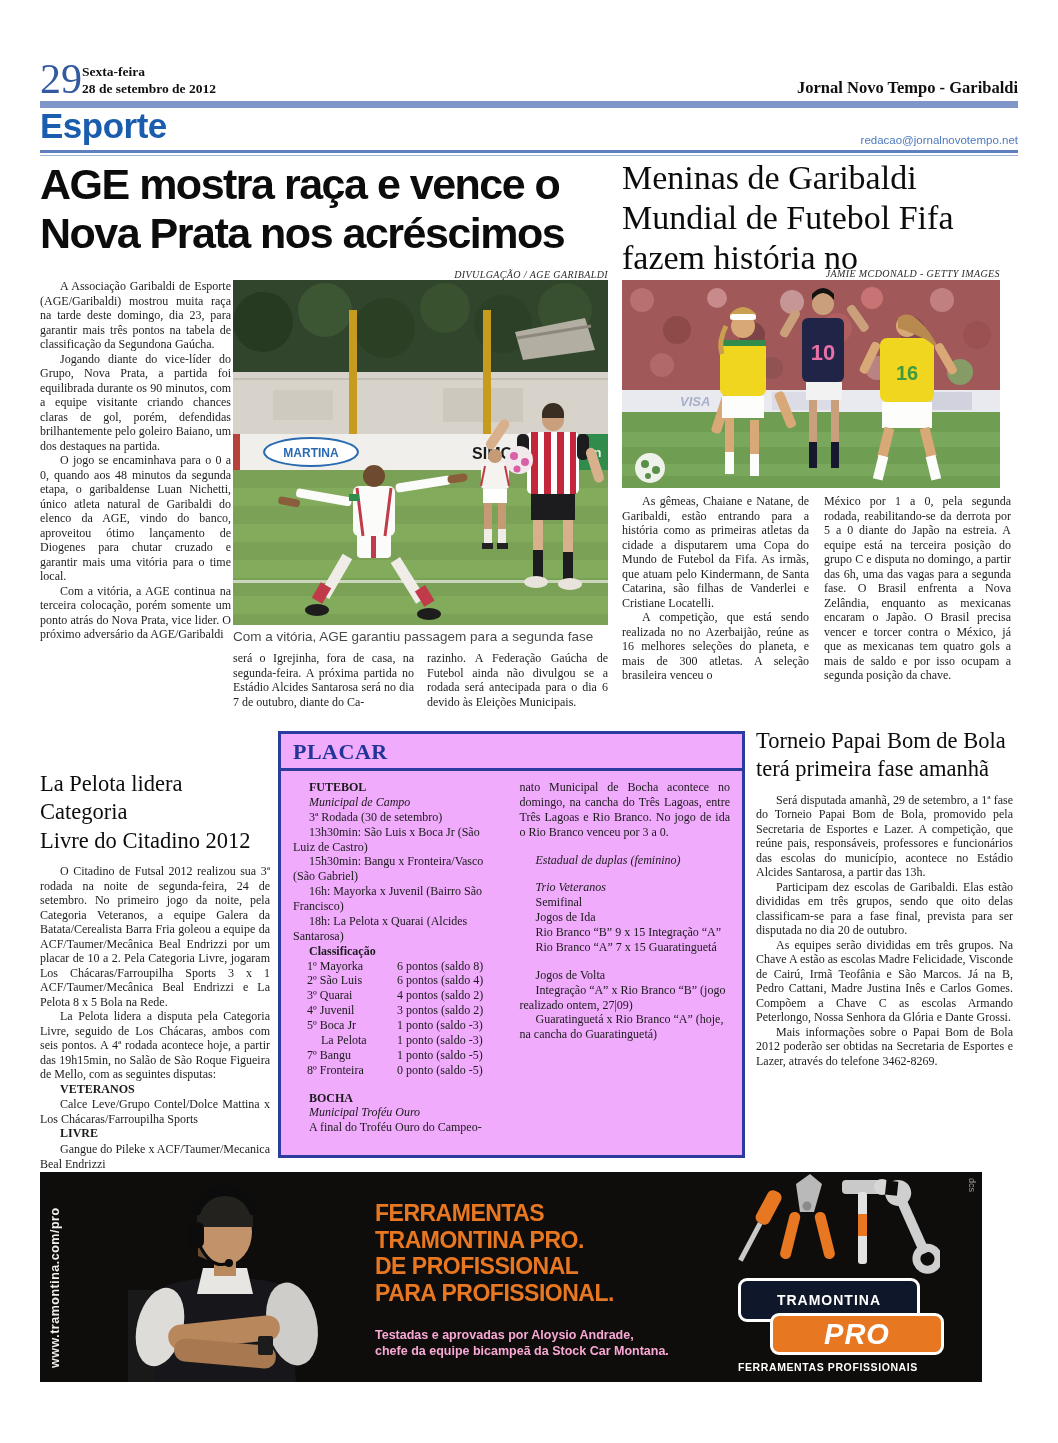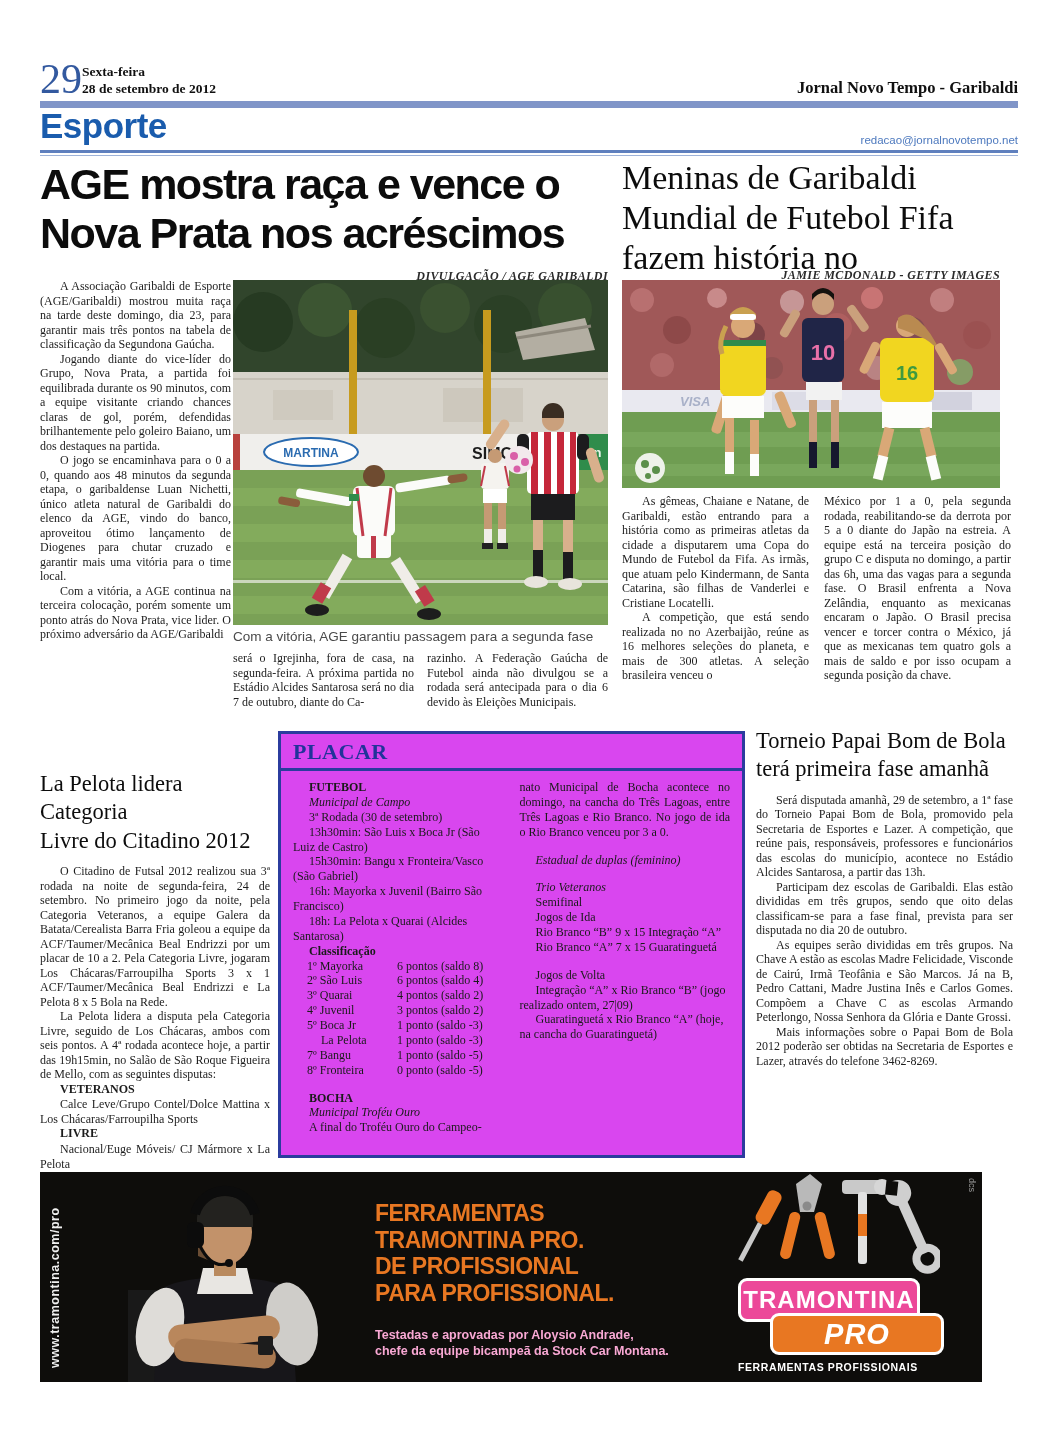--- a/index.html
+++ b/index.html
@@ -15,21 +15,21 @@
   #bar1{top:101px;left:40px;width:978px;height:7px;background:#8095C8;}
   #section-name{top:106px;left:40px;font-family:"Liberation Sans",sans-serif;font-weight:bold;
       font-size:35px;color:#1A5CAD;letter-spacing:-0.5px;}
   #email{top:134px;left:638px;width:380px;text-align:right;font-family:"Liberation Sans",sans-serif;
       font-size:11.5px;color:#4D79BE;}
   #rule2{top:150px;left:40px;width:978px;height:6px;border-top:3px solid #5F80BE;border-bottom:1px solid #9FB3D9;box-sizing:border-box;}
 
   
   #lead-headline{top:160px;left:40px;width:578px;font-family:"Liberation Sans",sans-serif;
       font-weight:bold;font-size:43px;line-height:1.13;letter-spacing:-1.5px;color:#0c0c0c;}
-  .credit{font-size:12px;font-style:italic;font-weight:bold;letter-spacing:0.4px;color:#2b2b2b;text-align:right;}
+  .credit{font-size:10px;font-style:italic;font-weight:normal;letter-spacing:0.4px;color:#2b2b2b;text-align:right;}
   #lead-credit{top:269px;left:233px;width:375px;}
   #photo1{top:280px;left:233px;width:375px;height:345px;}
   #lead-col1{top:279px;left:40px;width:191px;height:446px;overflow:hidden;}
   .body-text{font-size:12px;line-height:1.21;text-align:justify;color:#1c1c1c;}
   .para{text-indent:20px;}
   #caption1{top:629px;left:233px;width:375px;font-family:"Liberation Sans",sans-serif;
       font-size:13.5px;color:#4a4a4a;}
   #lead-cont{top:651px;left:233px;width:375px;display:flex;gap:13px;}
   #lead-cont > div{width:181px;}
 
@@ -40,21 +40,21 @@
   #fifa-cols{top:494px;left:622px;width:390px;display:flex;gap:15px;}
   #fifa-cols > div{width:187px;}
 
   
   .sec-headline{font-size:22.5px;line-height:1.26;color:#0c0c0c;margin-bottom:9px;}
   #pelota{top:770px;left:40px;width:230px;height:440px;overflow:hidden;}
   #torneio{top:727px;left:756px;width:257px;height:440px;overflow:hidden;}
   .subhead{font-weight:bold;text-indent:20px;font-size:12px;line-height:1.3;}
 
   
-  #placar{top:731px;left:278px;width:467px;height:427px;border:3px solid #2B3C9E;box-sizing:border-box;background:#d946ef;}
+  #placar{top:731px;left:278px;width:467px;height:427px;border:3px solid #2B3C9E;box-sizing:border-box;background:#f0abfc;}
   #placar-title{margin:5px 12px 3px;font-weight:bold;font-size:22px;color:#22339A;letter-spacing:0.5px;}
   #placar-rule{height:3px;background:#2B3C9E;}
   #placar-cols{display:flex;gap:16px;padding:9px 12px 0;}
   #placar-cols > div{width:212px;font-size:12px;line-height:1.24;}
   .ph{text-indent:16px;}
   .ph.b{font-weight:bold;}
   .ph.i{font-style:italic;}
   .fixture{text-indent:16px;}
   .standing{display:flex;}
   .standing .team{width:104px;padding-left:14px;box-sizing:border-box;}
@@ -68,23 +68,23 @@
   #ad-url{position:absolute;left:8px;top:14px;height:182px;writing-mode:vertical-rl;transform:rotate(180deg);
       display:flex;align-items:center;color:#f0f0f0;font-family:"Liberation Sans",sans-serif;
       font-weight:bold;font-size:12.5px;letter-spacing:0.5px;}
   #ad-man{position:absolute;left:60px;top:0;width:250px;height:210px;}
   #ad-head{position:absolute;left:335px;top:28px;font-family:"Liberation Sans",sans-serif;font-weight:bold;
       font-size:23px;line-height:1.16;color:#E87722;letter-spacing:-0.5px;}
   #ad-tag{position:absolute;left:335px;top:155px;font-family:"Liberation Sans",sans-serif;font-weight:bold;
       font-size:12.5px;line-height:1.3;color:#f9a8d4;}
   #ad-tools{position:absolute;left:690px;top:2px;width:210px;height:105px;}
   #ad-logo{position:absolute;left:698px;top:106px;width:220px;}
-  .logo-blue{width:176px;height:38px;background:#ec4899;border:3px solid #fff;border-radius:9px;
+  .logo-blue{width:176px;height:38px;background:#0f172a;border:3px solid #fff;border-radius:9px;
       display:flex;align-items:center;justify-content:center;color:#fff;font-family:"Liberation Sans",sans-serif;
-      font-weight:bold;font-size:24px;letter-spacing:1px;}
+      font-weight:bold;font-size:14px;letter-spacing:1px;}
   .logo-orange{width:168px;height:36px;background:#E87722;border:3px solid #fff;border-radius:9px;
       margin:-9px 0 0 32px;display:flex;align-items:center;justify-content:center;color:#fff;
       font-family:"Liberation Sans",sans-serif;font-weight:bold;font-style:italic;font-size:29px;letter-spacing:1px;}
   .logo-sub{margin-top:6px;color:#fff;font-family:"Liberation Sans",sans-serif;font-weight:bold;
       font-size:10.5px;letter-spacing:0.6px;width:220px;}
   #ad-dcs{position:absolute;right:5px;top:6px;writing-mode:vertical-rl;color:#9a9a9a;
       font-family:"Liberation Sans",sans-serif;font-size:9px;}
 </style>
 </head>
 <body>
@@ -310,21 +310,20 @@
   <div class="sec-headline">
     <div>La Pelota lidera Categoria</div>
     <div>Livre do Citadino 2012</div>
   </div>
   <div class="body-text">
     <div class="para">O Citadino de Futsal 2012 realizou sua 3ª rodada na noite de segunda-feira, 24 de setembro. No primeiro jogo da noite, pela Categoria Veteranos, a equipe Galera da Batata/Cerealista Barra Fria goleou a equipe da ACF/Taumer/Mecânica Beal Endrizzi por um placar de 10 a 2. Pela Categoria Livre, jogaram Los Chácaras/Farroupilha Sports 3 x 1 ACF/Taumer/Mecânica Beal Endrizzi e La Pelota 8 x 5 Bola na Rede.</div>
     <div class="para">La Pelota lidera a disputa pela Categoria Livre, seguido de Los Chácaras, ambos com seis pontos. A 4ª rodada acontece hoje, a partir das 19h15min, no Salão de São Roque Figueira de Mello, com as seguintes disputas:</div>
     <div class="subhead">VETERANOS</div>
     <div class="para">Calce Leve/Grupo Contel/Dolce Mattina x Los Chácaras/Farroupilha Sports</div>
     <div class="subhead">LIVRE</div>
-    <div class="para">Nacional/Euge Móveis/ CJ Mármore x La Pelota</div>
     <div class="para">Gangue do Pileke x ACF/Taumer/Mecanica Beal Endrizzi</div>
   </div>
 </div>
 
 <div id="placar" class="abs">
   <div id="placar-title">PLACAR</div>
   <div id="placar-rule"></div>
   <div id="placar-cols">
     <div>
       <div class="ph b">FUTEBOL</div>

